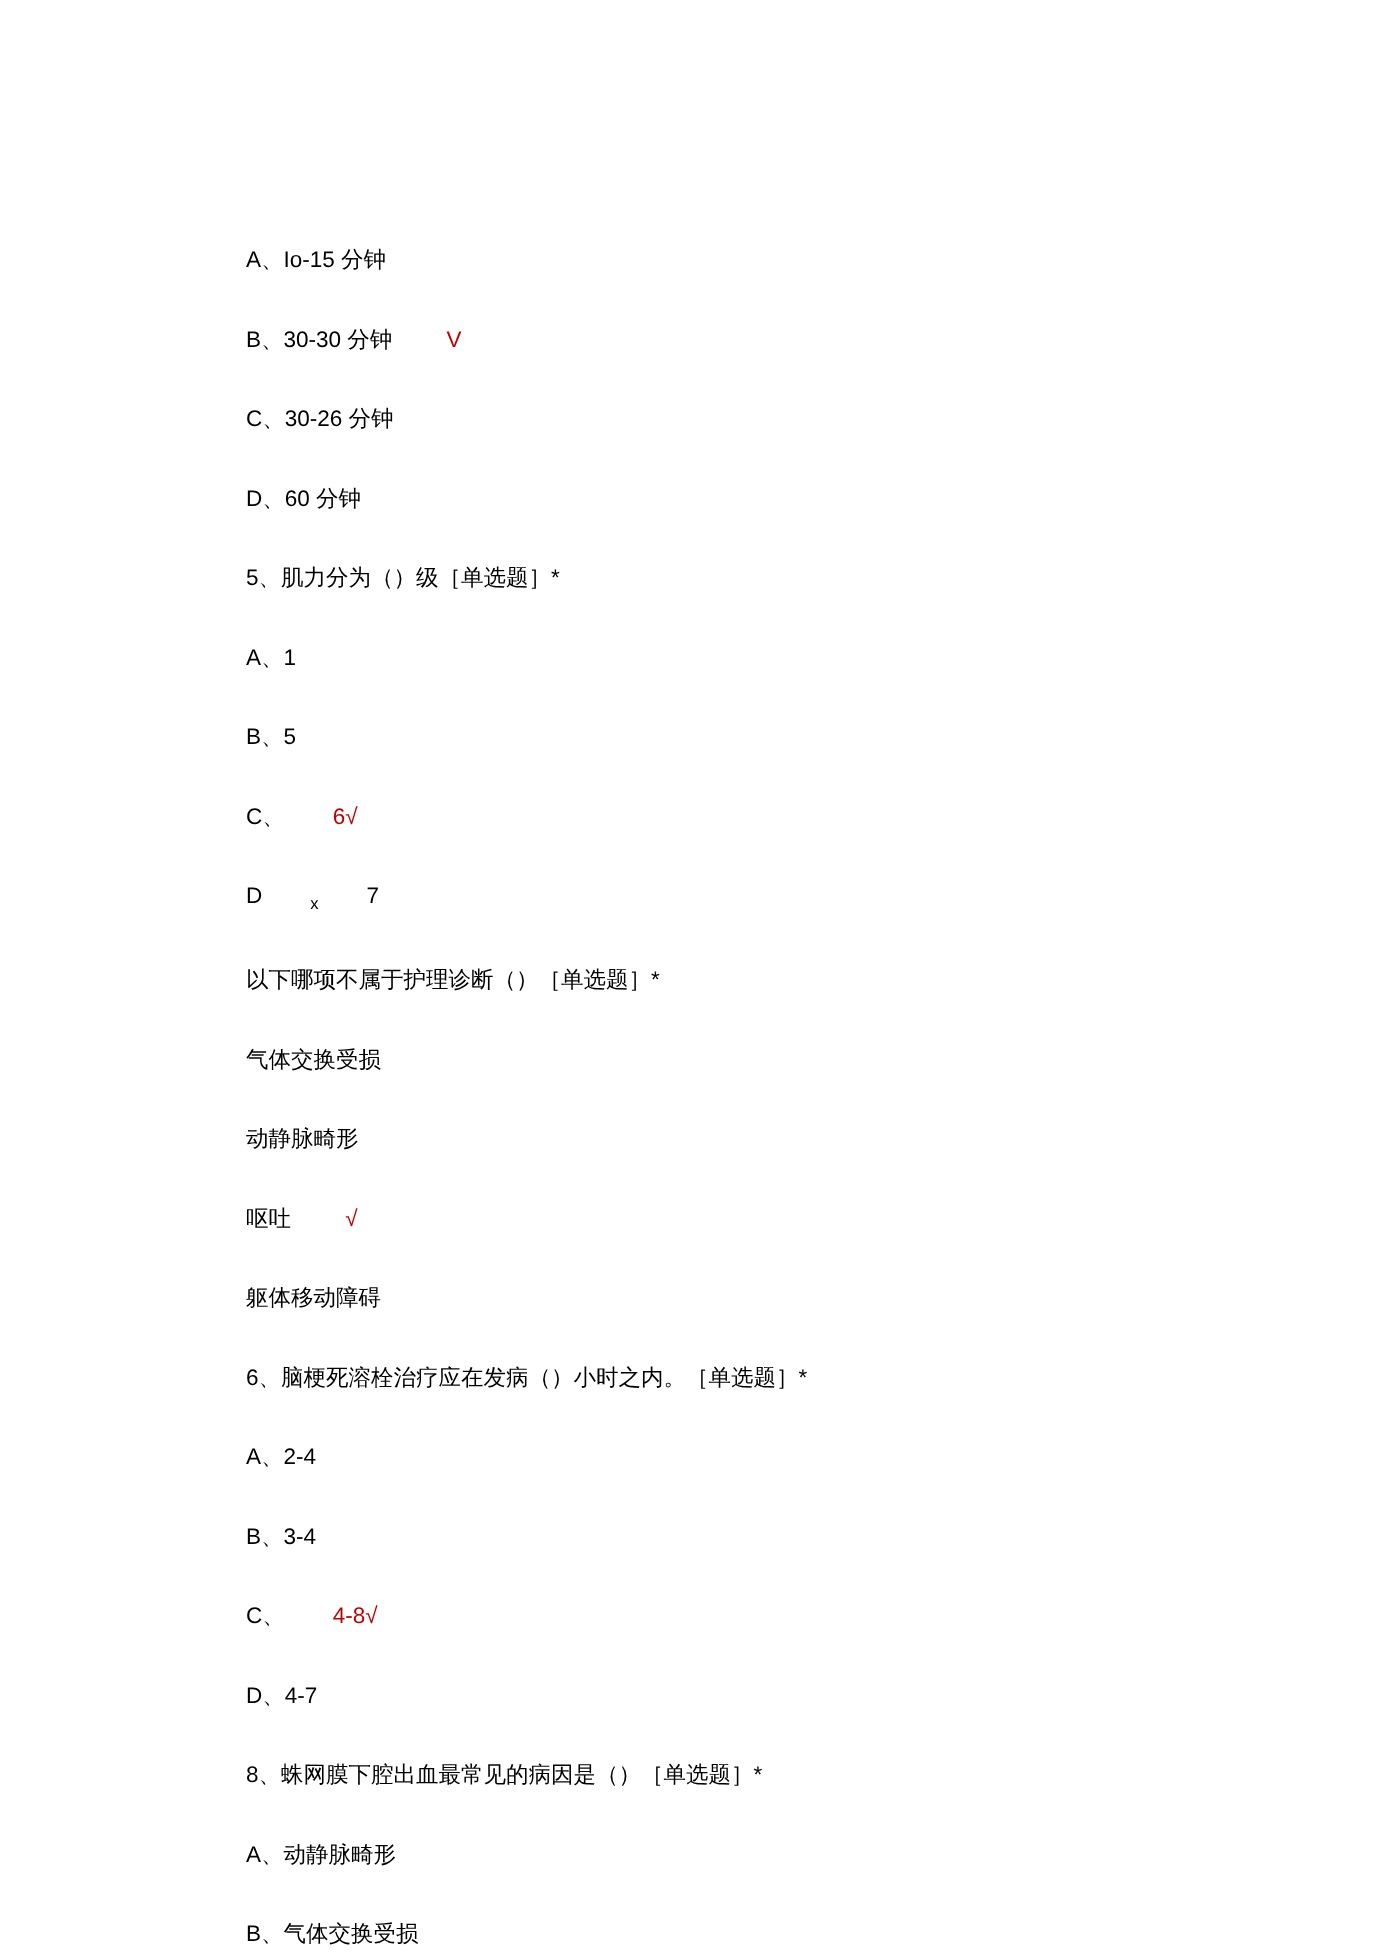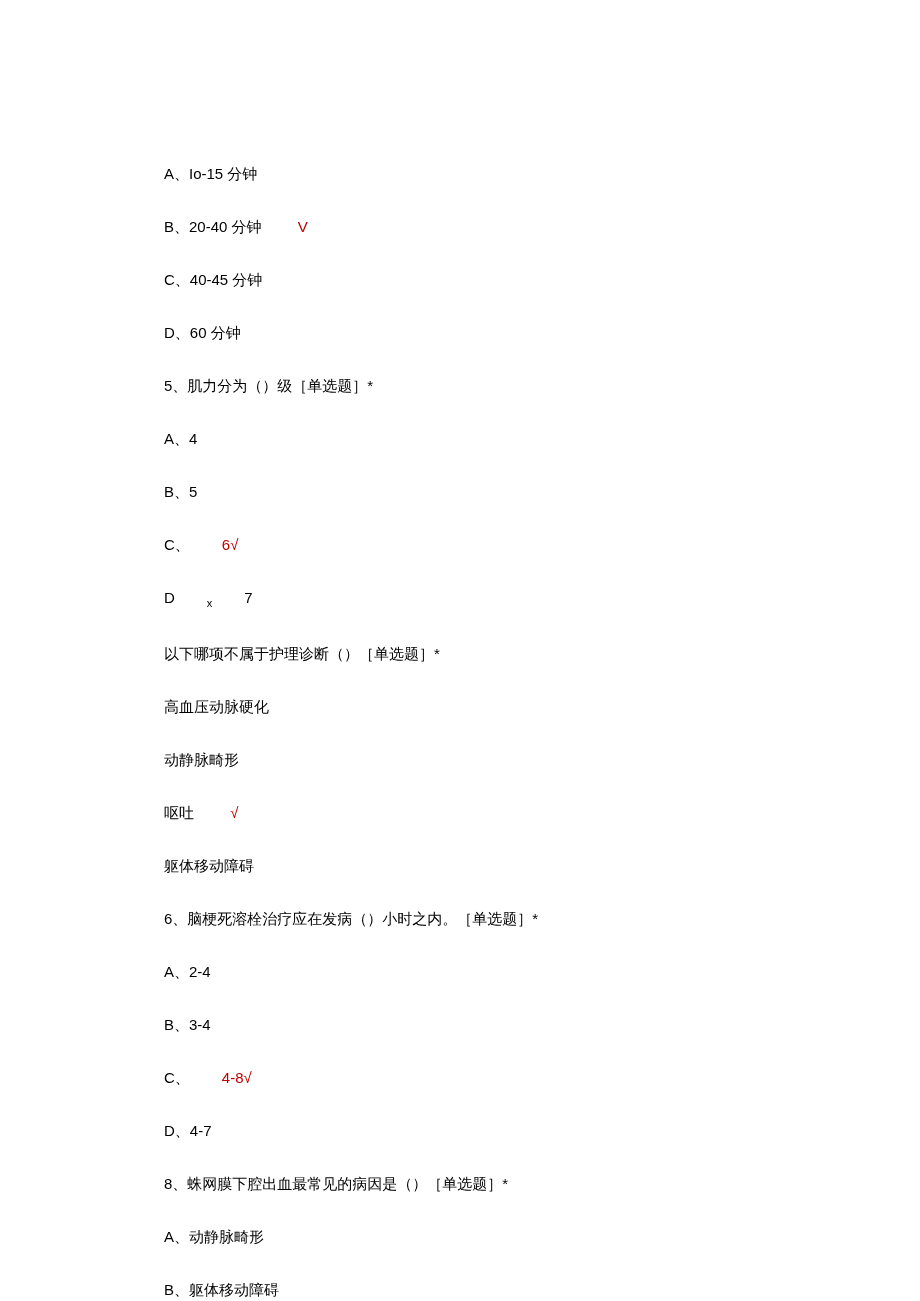--- a/index.html
+++ b/index.html
@@ -27,39 +27,39 @@
     .sub {
       font-size: 11px;
       vertical-align: sub;
     }
   </style>
 </head>
 <body>
 
 <div class="line"><span>A、Io-15 分钟</span></div>
 
-<div class="line"><span>B、20-40 分钟 </span><span class="check-red">V</span></div>
+<div class="line"><span>B、30-30 分钟 </span><span class="check-red">V</span></div>
 
-<div class="line"><span>C、40-45 分钟</span></div>
+<div class="line"><span>C、30-26 分钟</span></div>
 
 <div class="line"><span>D、60 分钟</span></div>
 
 <div class="line"><span>5、肌力分为（）级［单选题］*</span></div>
 
-<div class="line"><span>A、4</span></div>
+<div class="line"><span>A、1</span></div>
 
 <div class="line"><span>B、5</span></div>
 
 <div class="line"><span>C、</span><span class="check-red">6√</span></div>
 
 <div class="line"><span>D</span><span class="sub">x</span><span>7</span></div>
 
 <div class="line"><span>以下哪项不属于护理诊断（）［单选题］*</span></div>
 
-<div class="line"><span>高血压动脉硬化</span></div>
+<div class="line"><span>气体交换受损</span></div>
 
 <div class="line"><span>动静脉畸形</span></div>
 
 <div class="line"><span>呕吐 </span><span class="check-red">√</span></div>
 
 <div class="line"><span>躯体移动障碍</span></div>
 
 <div class="line"><span>6、脑梗死溶栓治疗应在发病（）小时之内。［单选题］*</span></div>
 
 <div class="line"><span>A、2-4</span></div>
@@ -67,13 +67,13 @@
 <div class="line"><span>B、3-4</span></div>
 
 <div class="line"><span>C、</span><span class="check-red">4-8√</span></div>
 
 <div class="line"><span>D、4-7</span></div>
 
 <div class="line"><span>8、蛛网膜下腔出血最常见的病因是（）［单选题］*</span></div>
 
 <div class="line"><span>A、动静脉畸形</span></div>
 
-<div class="line"><span>B、躯体移动障碍</span></div>
+<div class="line"><span>B、气体交换受损</span></div>
 
 </body></html>

